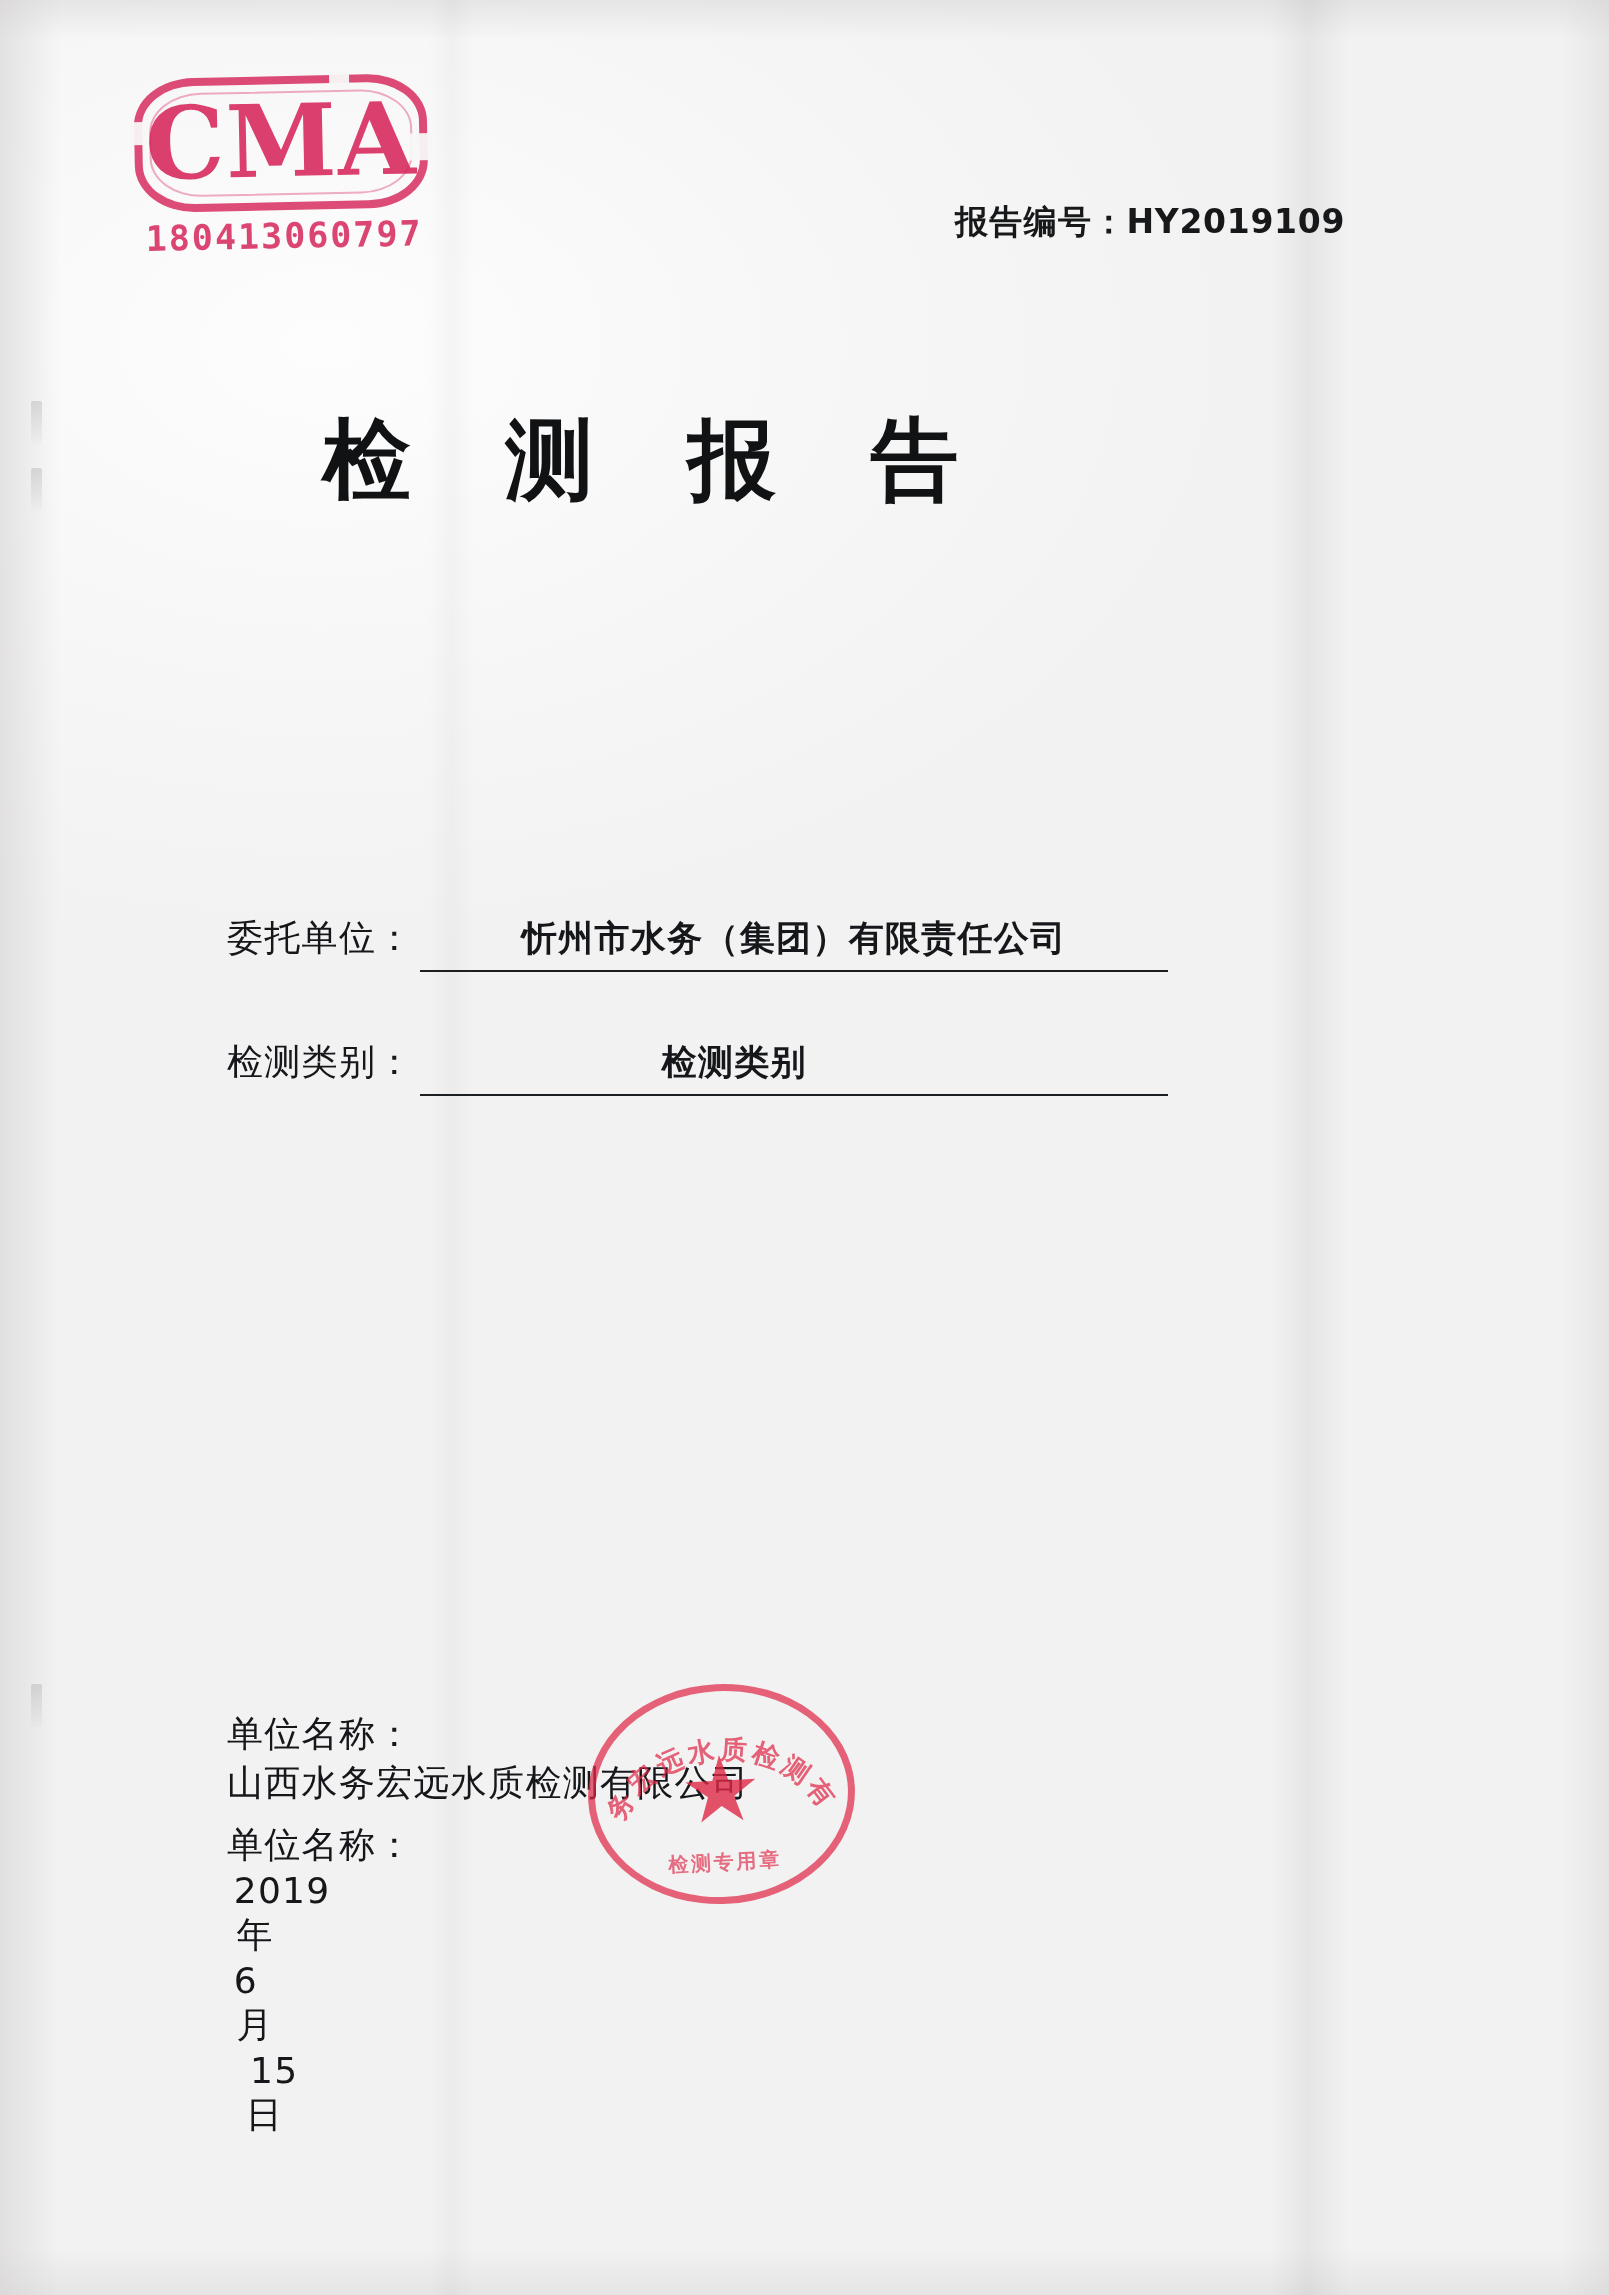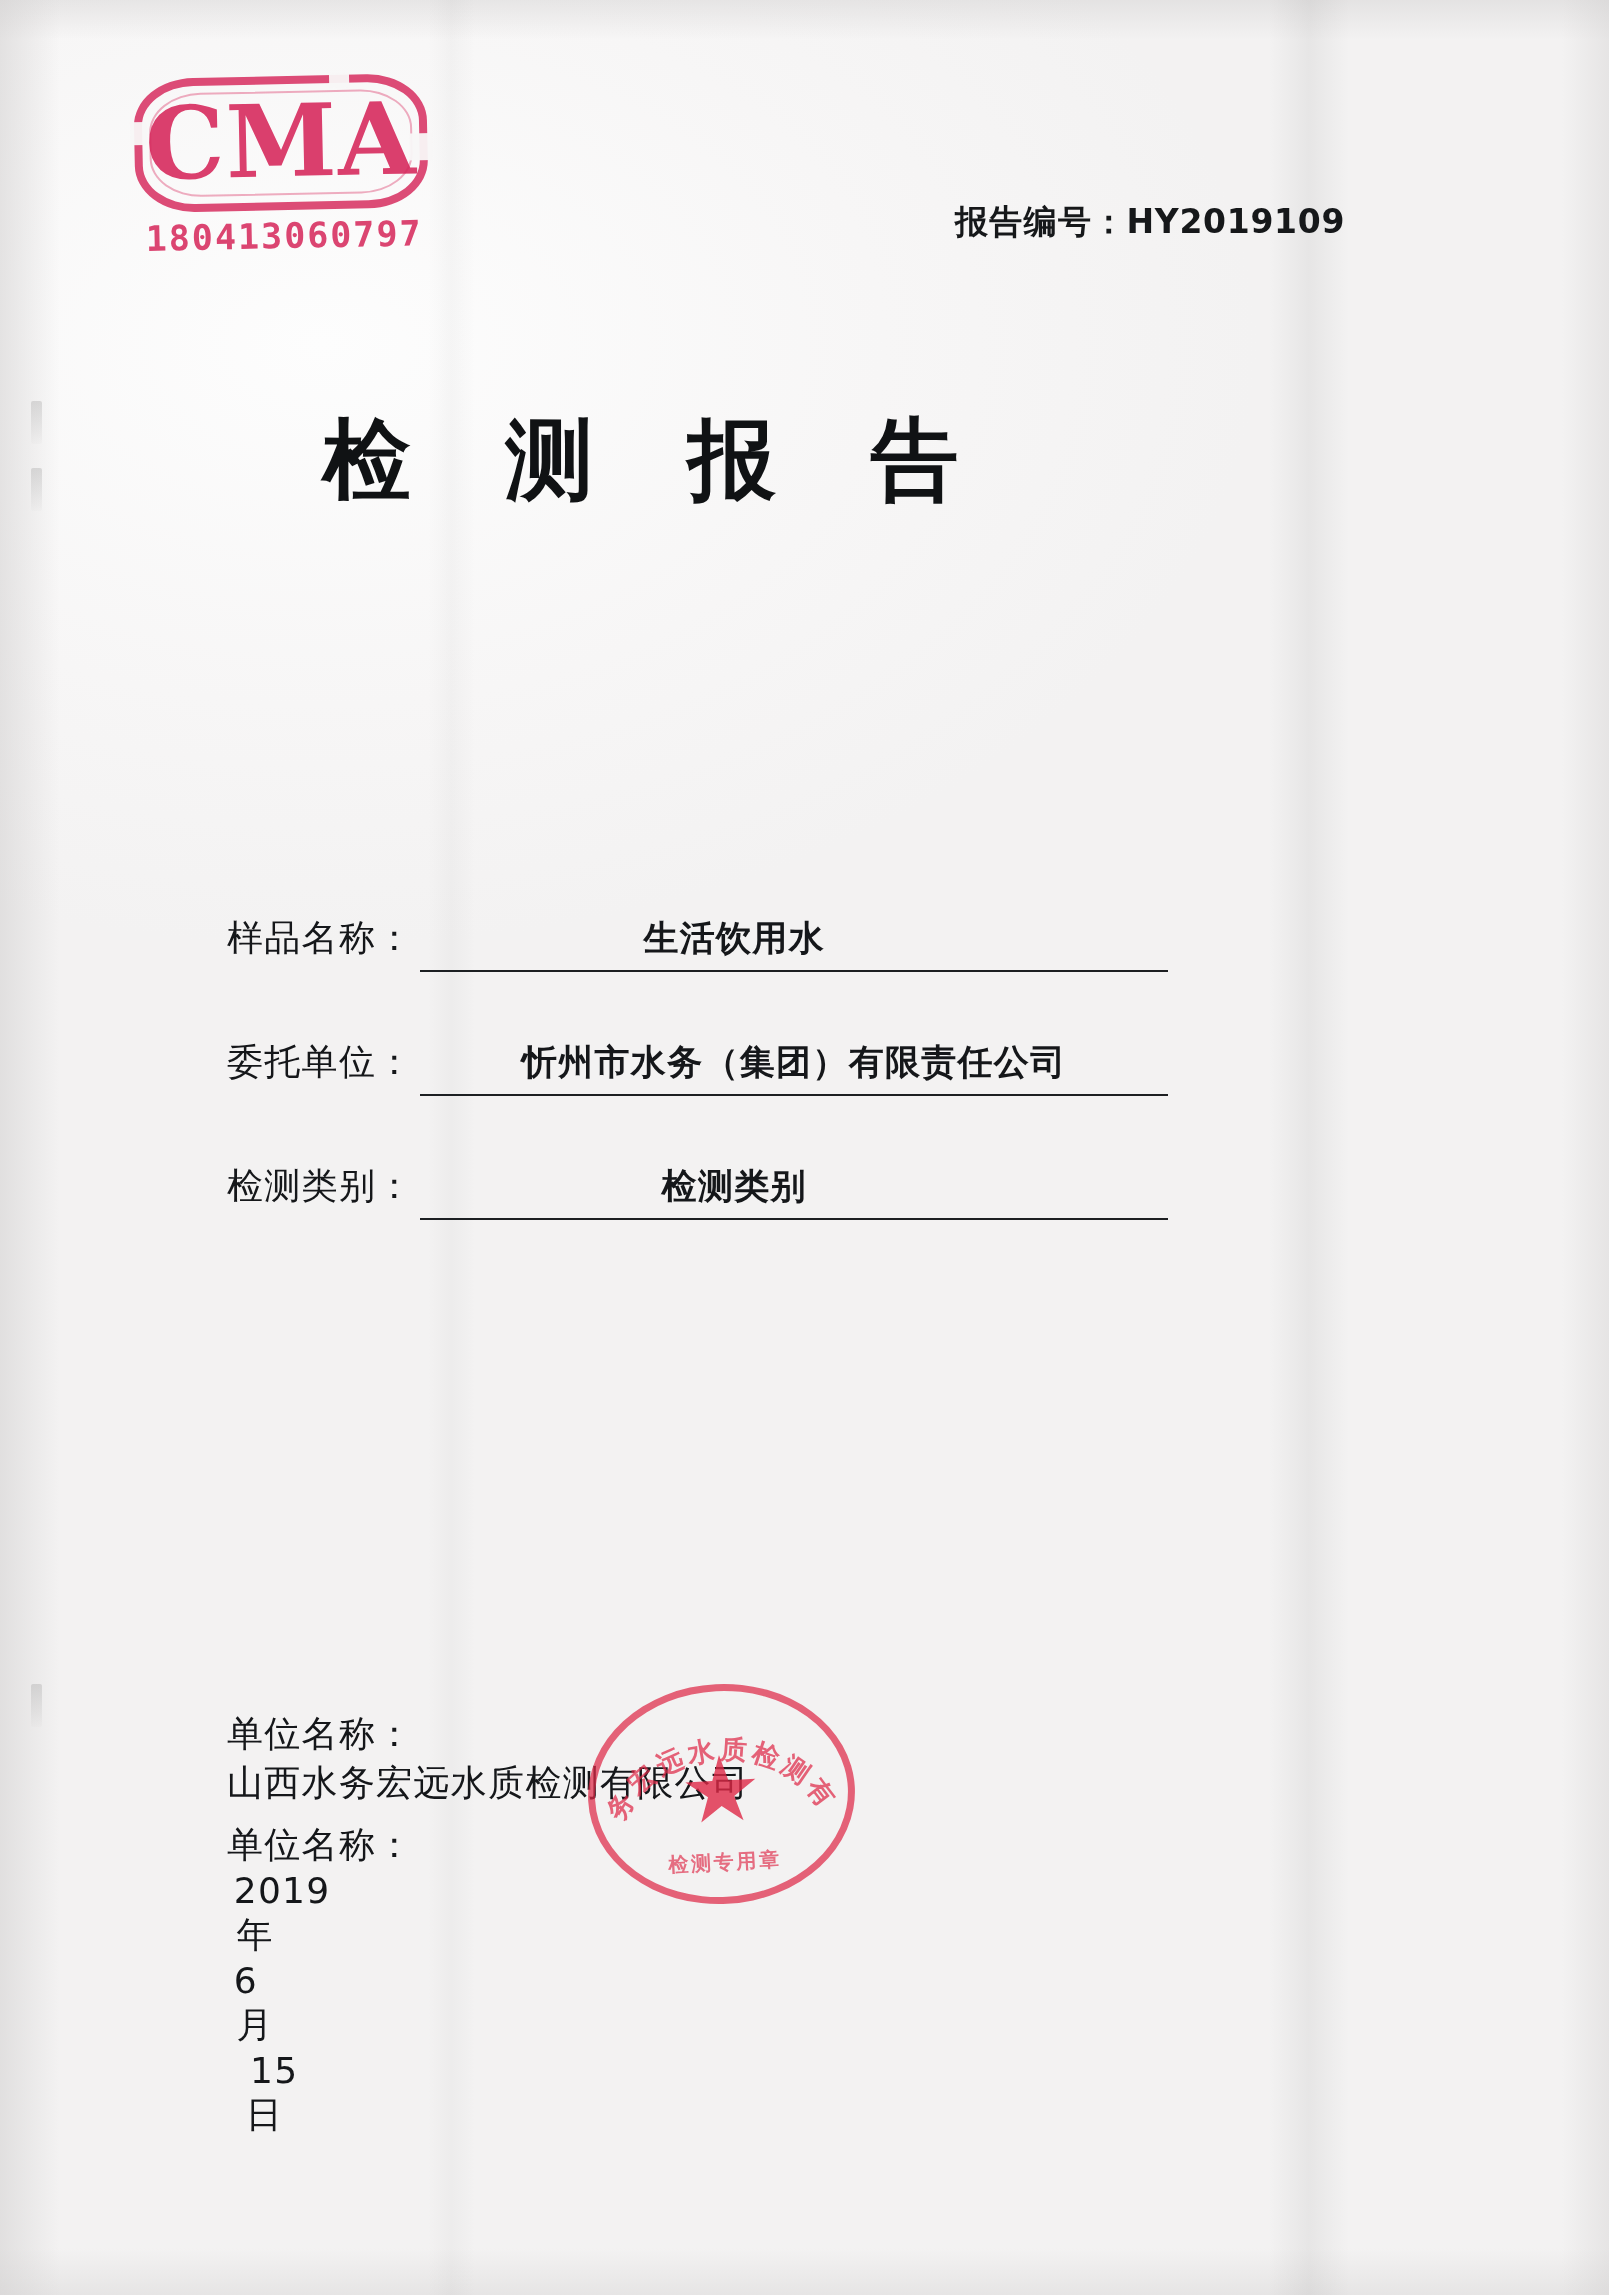--- a/index.html
+++ b/index.html
@@ -276,26 +276,20 @@
   </div>
 
   <div class="report-no">
     <span class="label">报告编号：</span><span class="value">HY2019109</span>
   </div>
 
   <div class="doc-title">检 测 报 告</div>
 
   <div class="fields">
 
-    <div class="field-row r1">
-      <div class="field-label">样品名称：</div>
-      <div class="field-value">
-        <span class="inner">生活饮用水</span>
-      </div>
-    </div>
 
     <div class="field-row r2">
       <div class="field-label">委托单位：</div>
       <div class="field-value">忻州市水务（集团）有限责任公司</div>
     </div>
 
     <div class="field-row r3">
       <div class="field-label">检测类别：</div>
       <div class="field-value">
         <span class="inner">检测类别</span>

